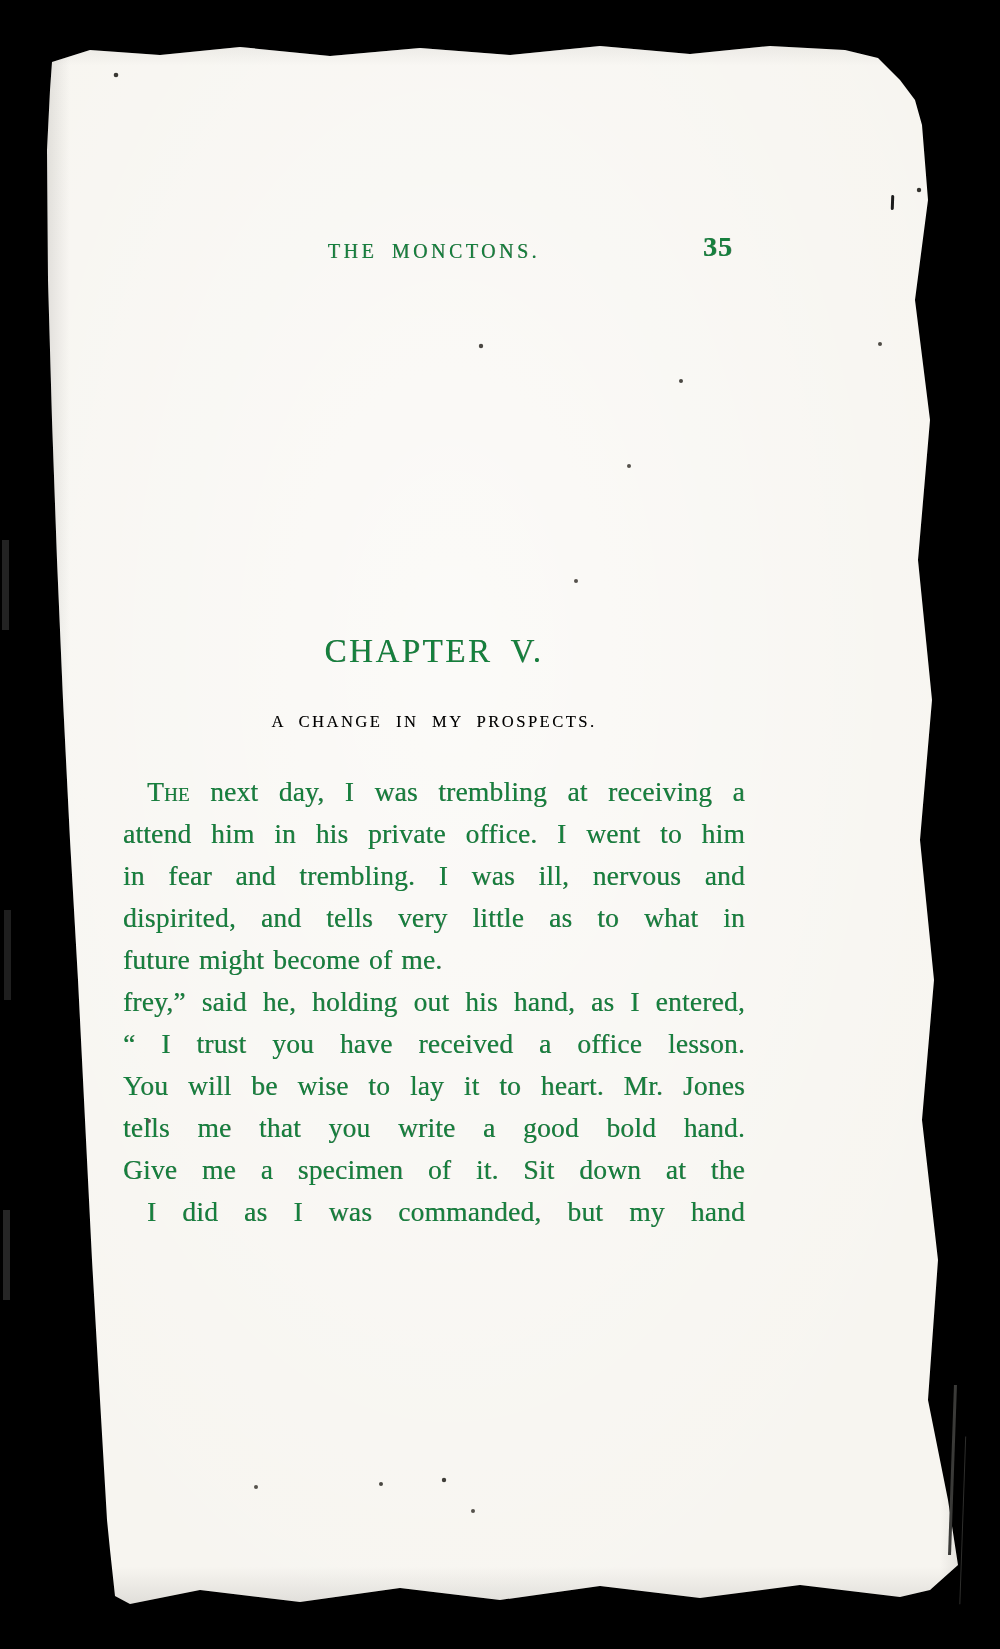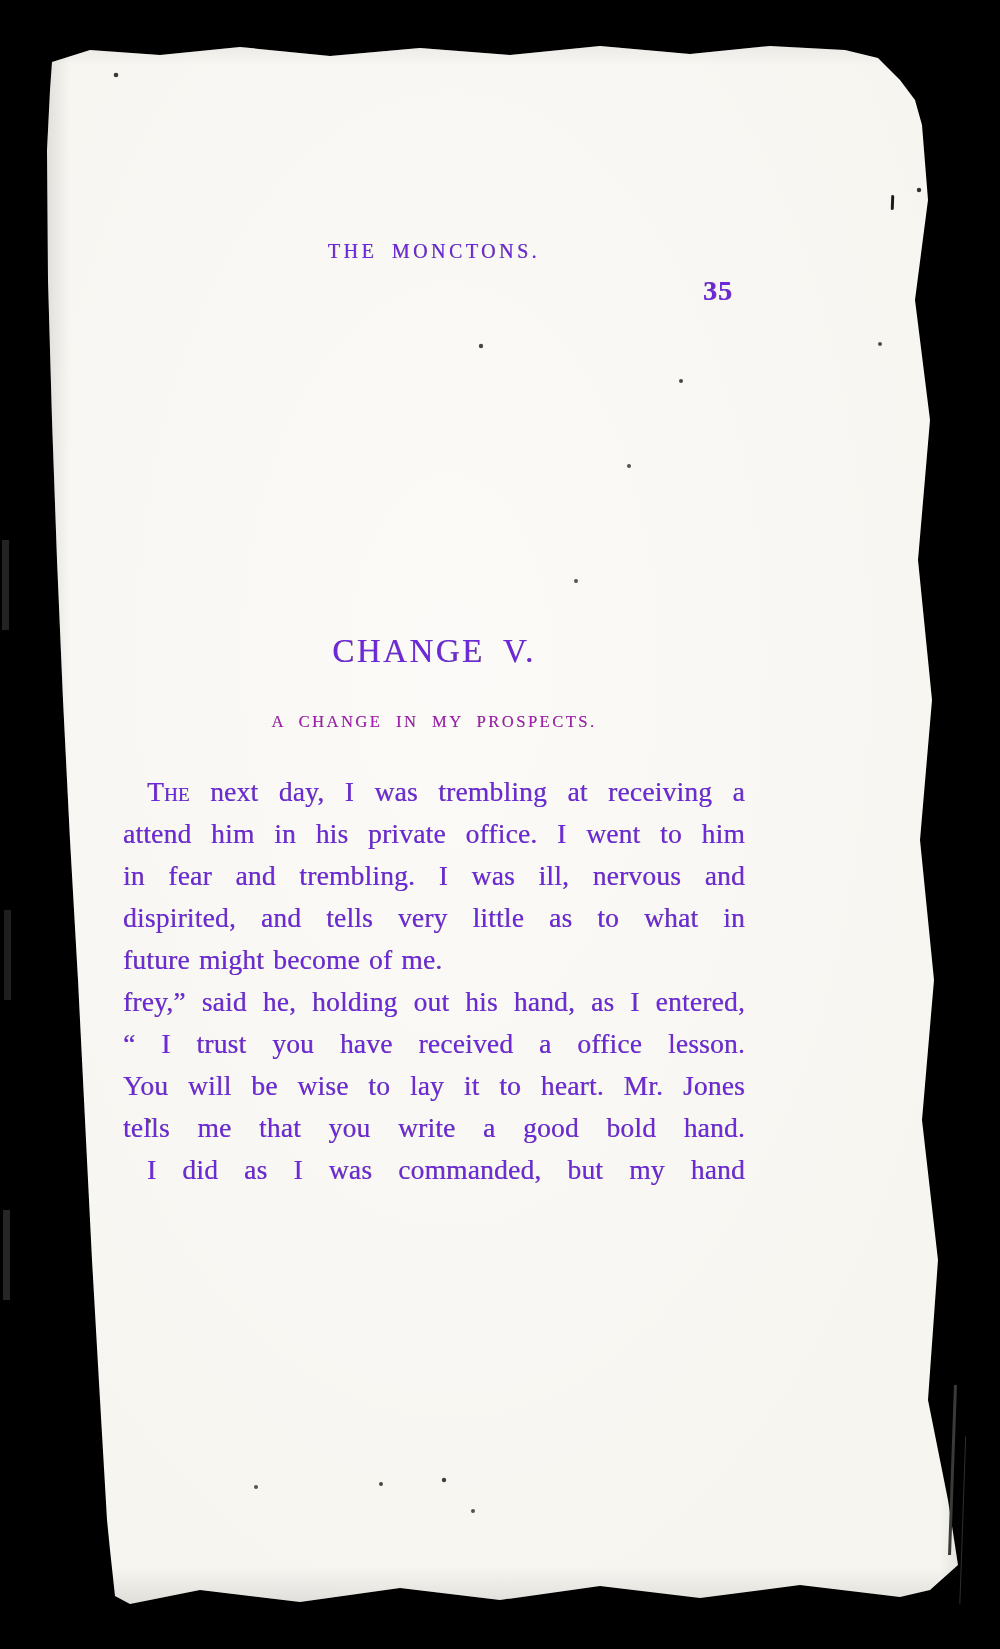--- a/index.html
+++ b/index.html
@@ -28,36 +28,36 @@
   .page-shade{
     position:absolute;inset:0;pointer-events:none;
     background:
       linear-gradient(90deg, rgba(20,18,15,.30), rgba(0,0,0,0) 7%),
       linear-gradient(270deg, rgba(20,18,15,.26), rgba(0,0,0,0) 6%),
       linear-gradient(180deg, rgba(20,18,15,.18), rgba(0,0,0,0) 4%),
       linear-gradient(0deg, rgba(20,18,15,.22), rgba(0,0,0,0) 5%),
       radial-gradient(ellipse at 45% 40%, rgba(255,255,255,.55), rgba(255,255,255,0) 75%);
   }
   
-  .ink{color:#6d28d9;text-shadow:0.4px 0.4px 0 rgba(29,27,24,.5);}
+  .ink{color:#15803d;text-shadow:0.4px 0.4px 0 rgba(29,27,24,.5);}
   .running-header{
     position:absolute;left:123px;top:240px;width:622px;text-align:center;
     font-size:20px;letter-spacing:3.5px;word-spacing:6px;
   }
   .page-number{
     position:absolute;left:593px;top:231px;width:140px;text-align:right;
-    font-size:28px;font-weight:bold;letter-spacing:1px;margin-top:44px;
+    font-size:28px;font-weight:bold;letter-spacing:1px;
   }
   .chapter-heading{
     position:absolute;left:123px;top:633px;width:622px;text-align:center;
     font-size:33px;letter-spacing:2.5px;word-spacing:8px;
   }
   .chapter-subtitle{
     position:absolute;left:123px;top:712px;width:622px;text-align:center;
-    font-size:16.5px;letter-spacing:2.5px;word-spacing:7px;color:#a21caf;
+    font-size:16.5px;letter-spacing:2.5px;word-spacing:7px;color:#000000;
     text-shadow:0.3px 0.3px 0 rgba(44,42,38,.45);
   }
   .body-text{position:absolute;left:123px;top:771px;width:622px;}
   .line{
     height:42px;line-height:42px;font-size:27.5px;
     letter-spacing:0.2px;word-spacing:2px;
     text-align:justify;text-align-last:justify;text-justify:inter-word;
     white-space:nowrap0; 
   }
   .line.indent{padding-left:24px;}
@@ -99,33 +99,34 @@
 </style>
 </head>
 <body>
 
 <div class="page">
   <div class="page-shade"></div>
 
   <div class="running-header ink">THE MONCTONS.</div>
   <div class="page-number ink">35</div>
 
-  <div class="chapter-heading ink">CHANGE V.</div>
+  <div class="chapter-heading ink">CHAPTER V.</div>
   <div class="chapter-subtitle">A CHANGE IN MY PROSPECTS.</div>
 
   <div class="body-text ink">
     <div class="line indent"><span class="sc">The</span><span> next day, I was trembling at receiving a</span></div>
     <div class="line">attend him in his private office.  I went to him</div>
     <div class="line">in fear and trembling.  I was ill, nervous and</div>
     <div class="line">dispirited, and tells very little as to what in</div>
     <div class="line end">future might become of me.</div>
     <div class="line">frey,” said he, holding out his hand, as I entered,</div>
     <div class="line">“ I trust you have received a office lesson.</div>
     <div class="line">You will be wise to lay it to heart.  Mr. Jones</div>
     <div class="line">tells me that you write a good bold hand.</div>
+    <div class="line">Give me a specimen of it.  Sit down at the</div>
     <div class="line indent">I did as I was commanded, but my hand</div>
   </div>
 
   <div class="ink-mark"></div>
   <div class="speckles"></div>
 </div>
 
 <div class="band-streaks"></div>
 
 </body></html>

